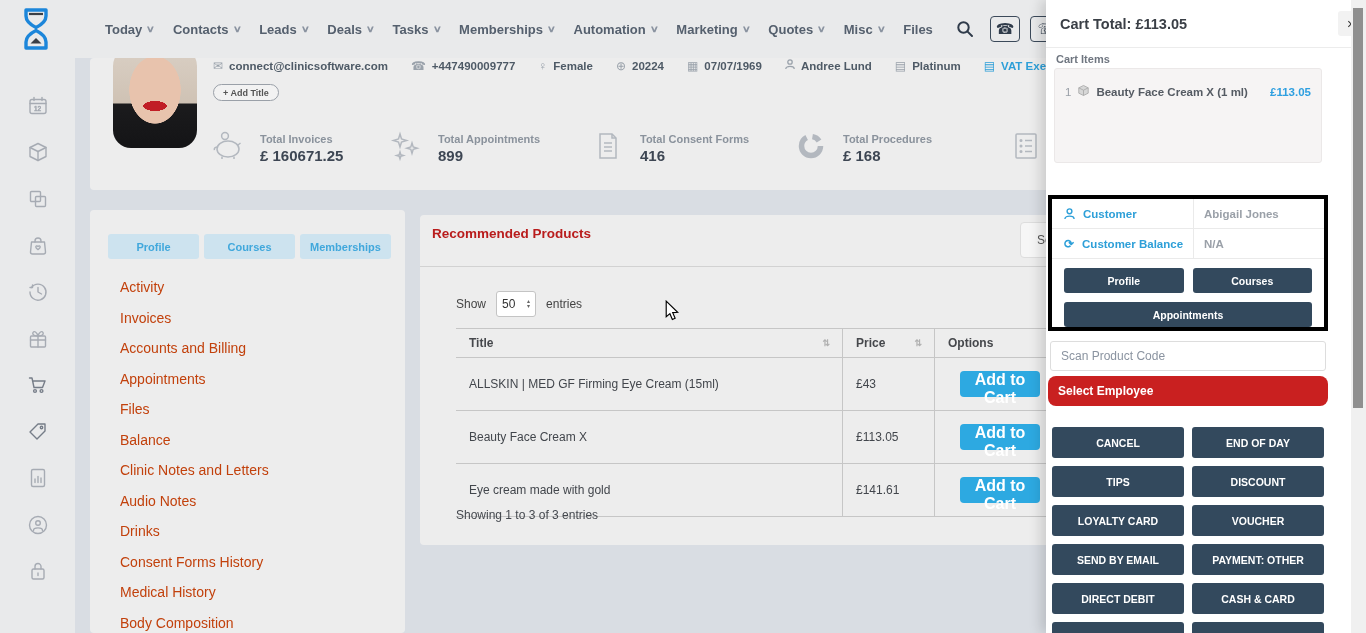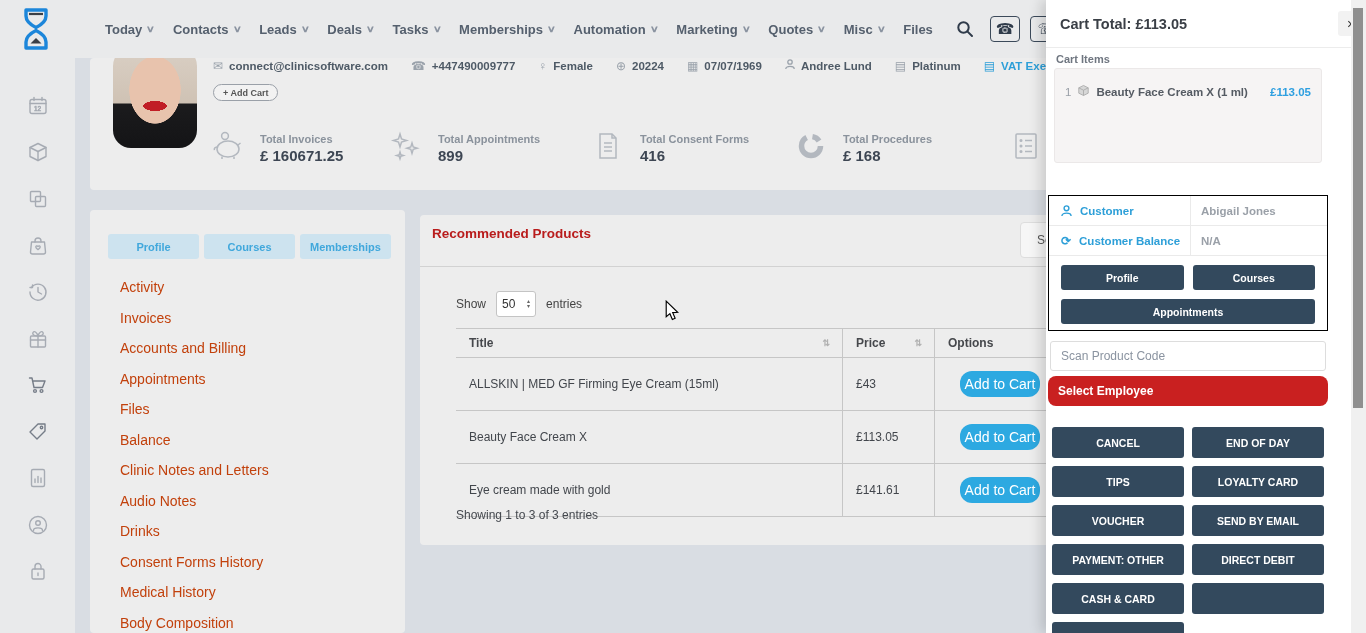--- a/index.html
+++ b/index.html
@@ -48,34 +48,34 @@
 .pc-divider{position:absolute;left:0;top:51px;width:100%;height:1px;background:#d2d2d2}
 .show-row{position:absolute;left:36px;top:76px;display:flex;align-items:center;gap:10px;font-size:12px;color:#444}
 .page-select{width:40px;height:26px;background:#fff;border:1px solid #c4c4c4;border-radius:3px;display:flex;align-items:center;justify-content:space-between;padding:0 5px;font-size:12px;color:#333}
 .stepper{display:flex;flex-direction:column;font-size:6px;color:#666;line-height:5px}
 .ptable{position:absolute;left:36px;top:113px;width:894px;display:grid;grid-template-columns:387px 92px 1fr;border-top:1px solid #c6c6c6}
 .tcell{display:flex;align-items:center;padding-left:13px;border-bottom:1px solid #c6c6c6;font-size:12px;color:#42464c}
 .col1,.col2{border-right:1px solid #c6c6c6}
 .th{height:29px;font-weight:bold;font-size:12px;color:#46484c;justify-content:space-between;padding-right:12px}
 .sort-ico{font-size:9px;color:#b0b0b0}
 .td{height:53px}
-.add-cart-btn{width:80px;height:26px;background:#2da9e1;border:none;border-radius:12px;color:#fff;font-size:14px;font-weight:normal;margin-left:12px;cursor:pointer;font-family:"Liberation Sans",sans-serif}
+.add-cart-btn{width:80px;height:26px;background:#2da9e1;border:none;border-radius:4px;color:#fff;font-size:16px;font-weight:bold;margin-left:12px;cursor:pointer;font-family:"Liberation Sans",sans-serif}
 .pc-footer{position:absolute;left:36px;top:293px;font-size:12px;color:#44484e}
 
 .panel{position:absolute;left:1046px;top:0;width:332px;height:633px;background:#fff;z-index:10;box-shadow:-5px 0 12px rgba(0,0,0,.15)}
 .p-header{position:absolute;left:0;top:0;width:100%;height:48px;border-bottom:1px solid #ececec;display:flex;align-items:center;padding:0 14px;justify-content:space-between}
 .p-title{font-size:14.5px;font-weight:bold;color:#3a3f46}
 .close-btn{width:26px;height:25px;background:#f2f2f2;border-radius:3px;display:flex;align-items:center;justify-content:center;font-size:14px;color:#333;cursor:pointer}
 .p-items-label{position:absolute;left:10px;top:53px;font-size:11px;color:#6f7680;font-weight:bold}
 .p-item-card{position:absolute;left:8px;top:68px;width:268px;height:95px;background:#f6f4f4;border:1px solid #ebe8e8;border-radius:3px;padding:15px 10px}
 .p-item-row{display:flex;align-items:center;gap:6px;font-size:11.5px;color:#5a6068}
 .p-item-qty{color:#9aa0a8}
 .p-item-name{font-weight:bold;color:#555b63;flex:1}
 .p-item-price{color:#2e9fe0;font-weight:bold;font-size:11.5px}
-.cust-box{position:absolute;left:2px;top:195px;width:280px;height:136px;border:1px solid #000000}
+.cust-box{position:absolute;left:2px;top:195px;width:280px;height:136px;border:4px solid #000000}
 .cust-row{height:30px;display:flex;border-bottom:1px solid #eaeaea}
 .cust-key{width:142px;display:flex;align-items:center;gap:8px;padding-left:12px;font-size:11.5px;font-weight:bold;color:#2d9fd8;border-right:1px solid #eaeaea}
 .cust-val{flex:1;display:flex;align-items:center;padding-left:10px;font-size:11.5px;color:#9aa0a8;font-weight:bold}
 .cust-btns{padding:9px 12px;display:grid;grid-template-columns:1fr 1fr;gap:9px}
 .navy-btn{height:25px;background:#33495d;border:none;border-radius:3px;color:#fff;font-size:10.5px;font-weight:bold;display:flex;align-items:center;justify-content:center;cursor:pointer;font-family:"Liberation Sans",sans-serif}
 .cust-btns .wide{grid-column:1 / span 2}
 .scan-input{position:absolute;left:4px;top:341px;width:276px;height:30px;border:1px solid #ddd;border-radius:3px;padding:0 10px;font-size:12px;color:#333;font-family:"Liberation Sans",sans-serif;background:#fff}
 .scan-input::placeholder{color:#8a93a0}
 .employee-btn{position:absolute;left:2px;top:376px;width:280px;height:30px;background:#c92020;border:none;border-radius:8px;color:#fff;font-size:12px;font-weight:bold;text-align:left;padding-left:10px;cursor:pointer;font-family:"Liberation Sans",sans-serif}
 .action-grid{position:absolute;left:6px;top:427px;width:272px;display:grid;grid-template-columns:1fr 1fr;gap:8px}
@@ -289,21 +289,21 @@
       </span>
     <span class="c-item">
         <span class="c-ico">▤</span>
         <span>Platinum</span>
       </span>
     <span class="c-item link">
         <span class="c-ico">▤</span>
         <span>VAT Exempt Medical R</span>
       </span>
   </div>
-  <span class="add-label">+ Add Cart</span>
+  <span class="add-label">+ Add Title</span>
   <div class="stats-row">
     <div class="stat" style="left:120px">
       <span><svg width="36" height="36" viewBox="0 0 36 36">
             <ellipse cx="18" cy="21" rx="11" ry="8"></ellipse>
             <path d="M7 19 c-2.2 .2 -3 1.5 -2.6 3.2"></path>
             <path d="M12 28.5 v2.5 M24 28.5 v2.5"></path>
             <circle cx="15" cy="8" r="3.4"></circle>
             <path d="M28 17 l2.5 -2"></path>
           </svg></span>
       <span>
@@ -489,20 +489,21 @@
       <button class="navy-btn wide">Appointments</button>
     </div>
   </div>
   <input class="scan-input" placeholder="Scan Product Code" style="">
   <button class="employee-btn">Select Employee</button>
   <div class="action-grid">
 
   <button class="navy-btn">CANCEL</button>
       <button class="navy-btn">END OF DAY</button>
       <button class="navy-btn">TIPS</button>
+      <button class="navy-btn">DISCOUNT</button>
       <button class="navy-btn">LOYALTY CARD</button>
       <button class="navy-btn">VOUCHER</button>
       <button class="navy-btn">SEND BY EMAIL</button>
       <button class="navy-btn">PAYMENT: OTHER</button>
       <button class="navy-btn">DIRECT DEBIT</button>
       <button class="navy-btn">CASH &amp; CARD</button>
       <button class="navy-btn"></button>
       <button class="navy-btn"></button>
     </div>
 </div>

